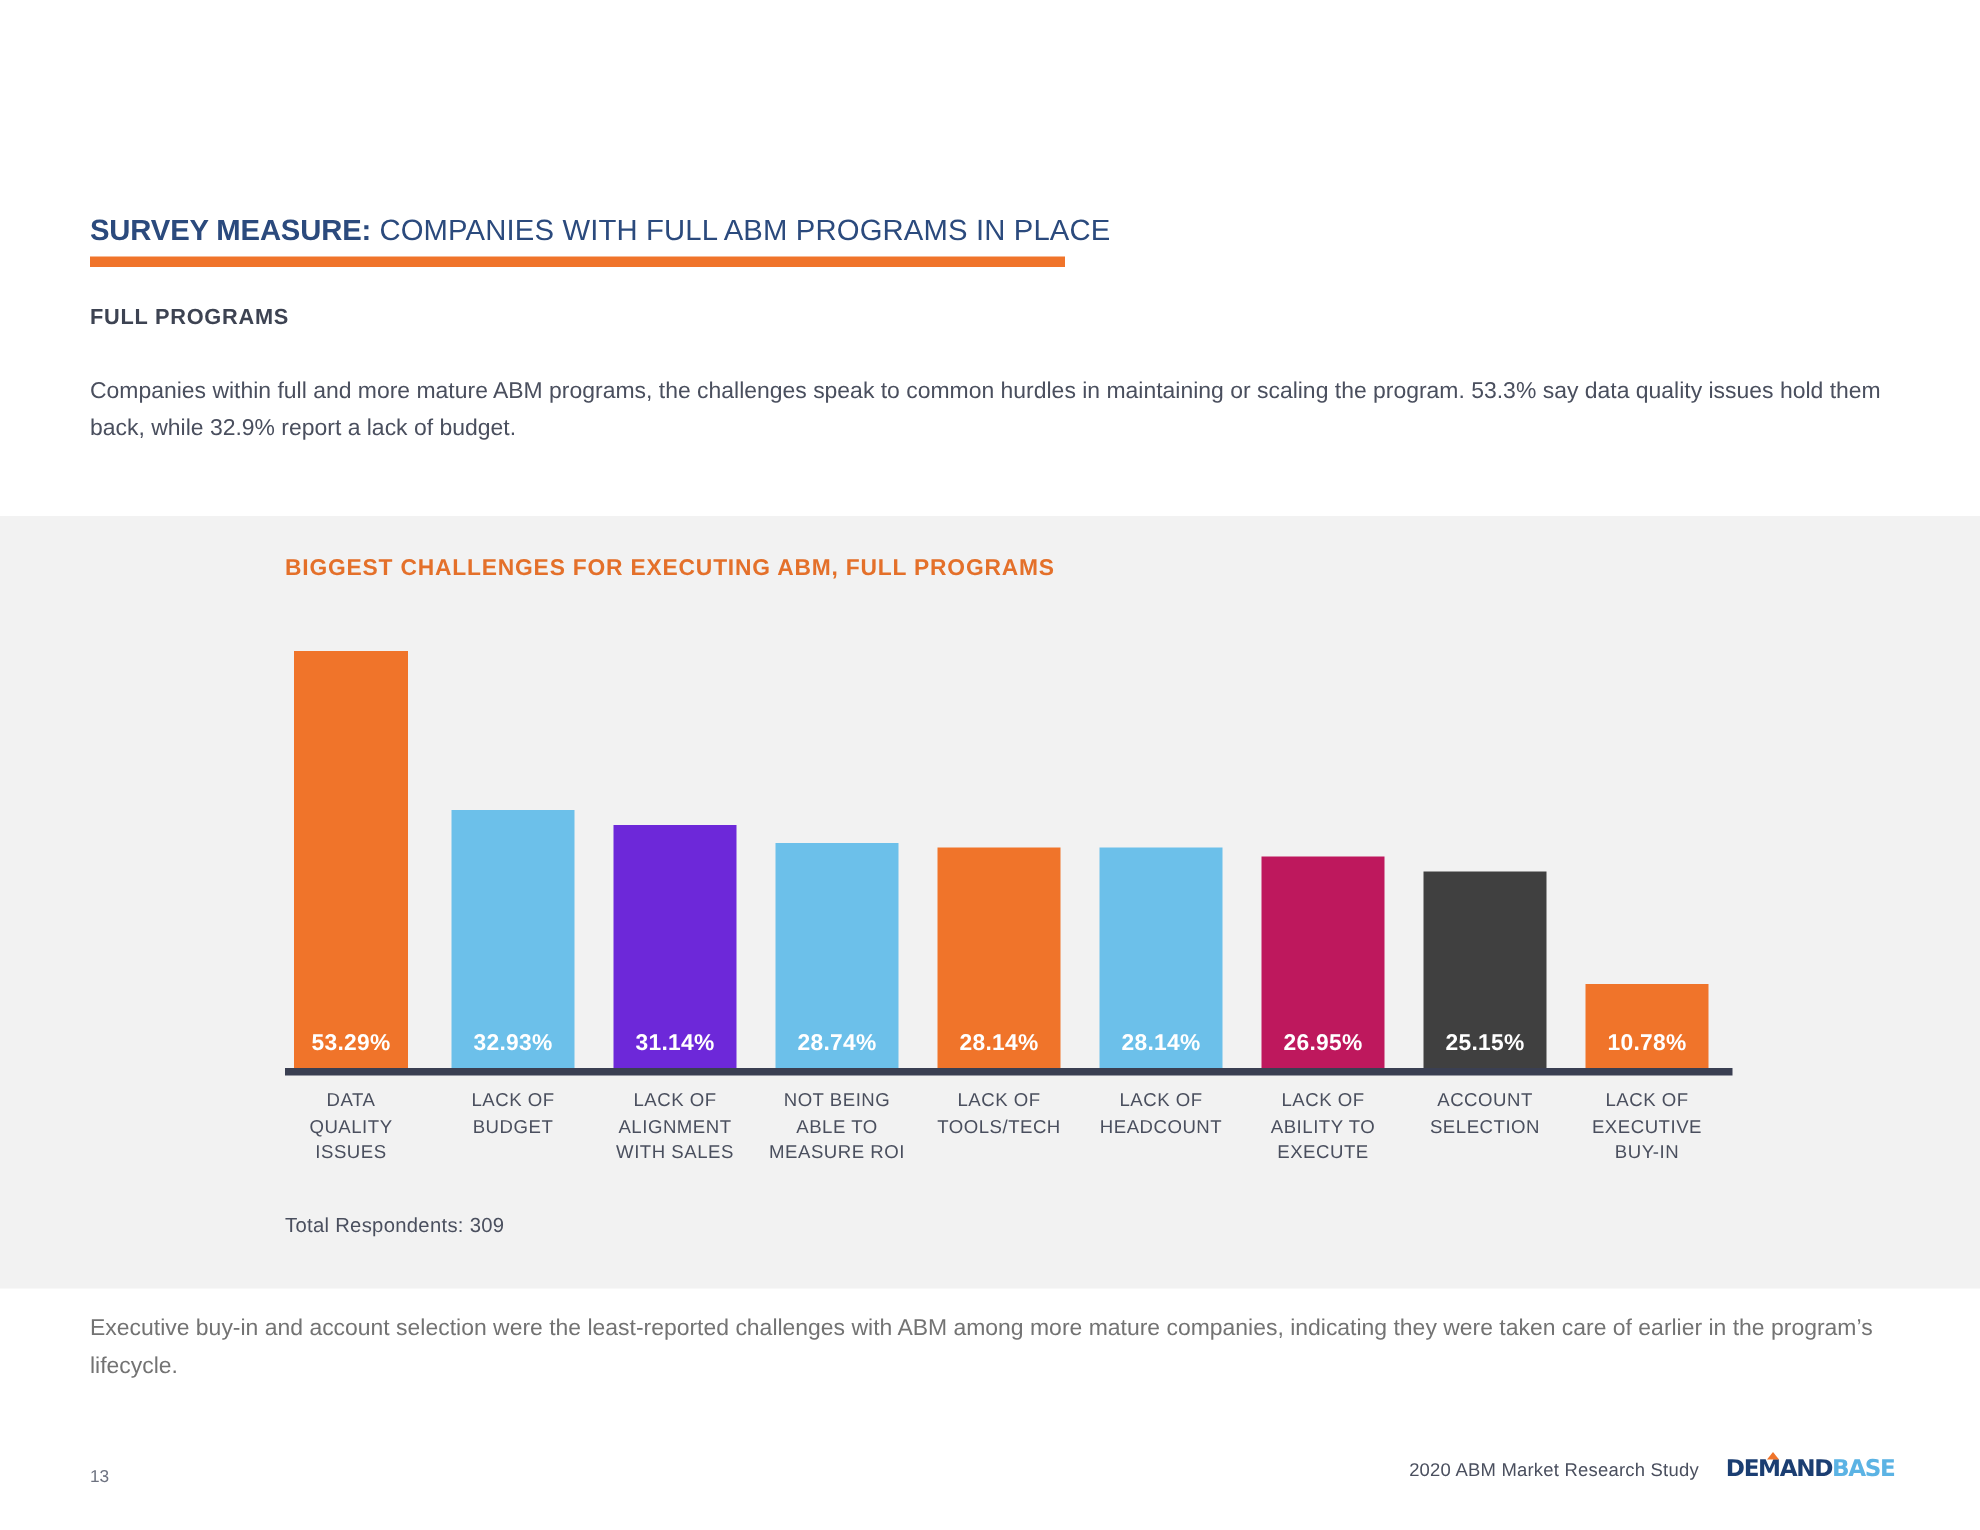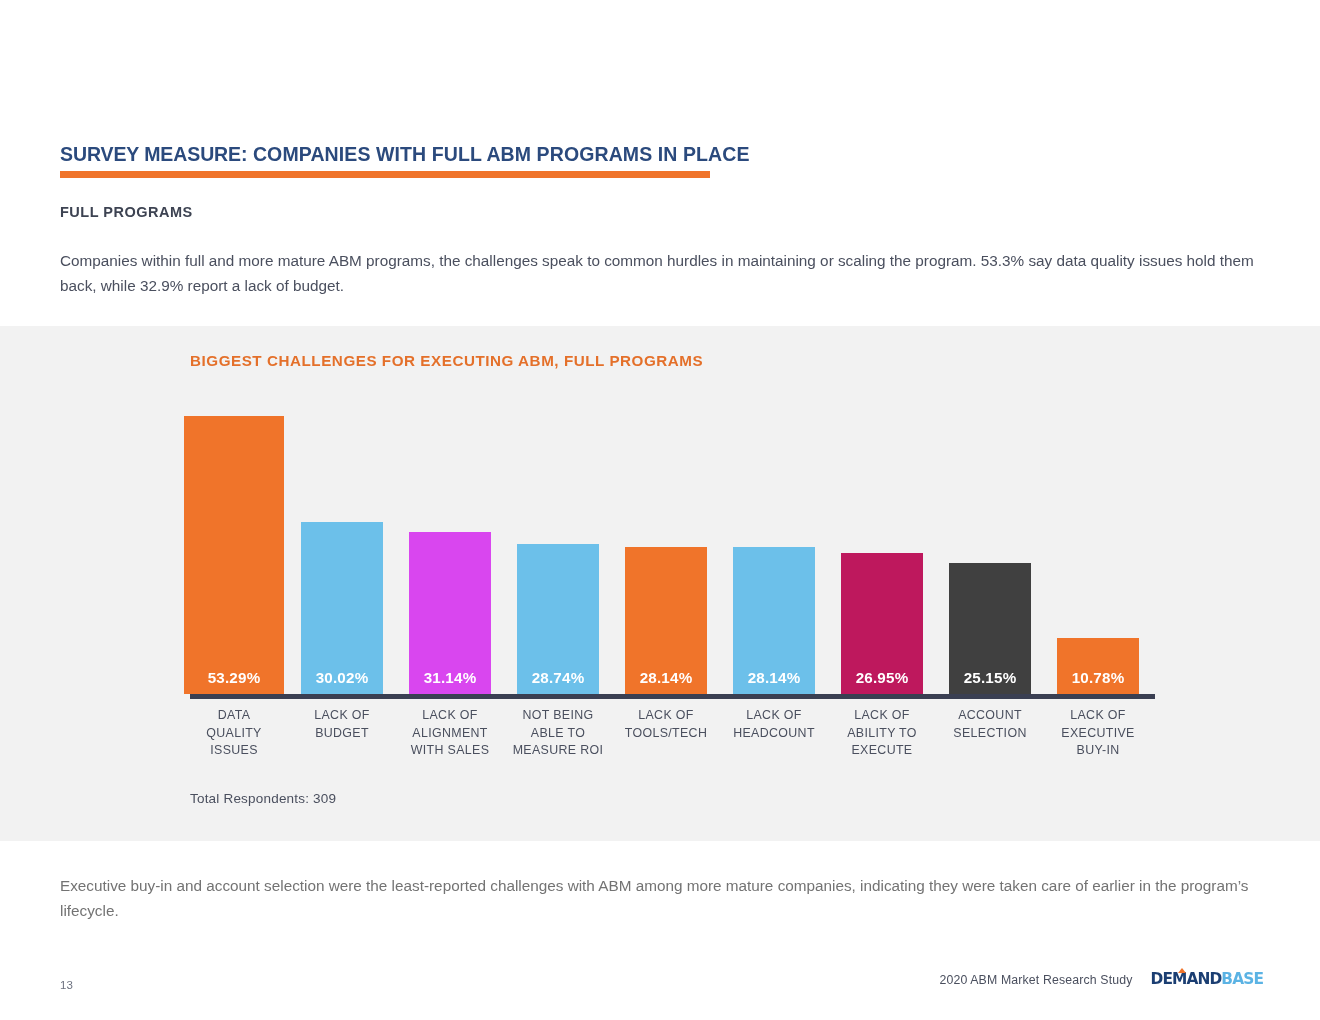--- a/index.html
+++ b/index.html
@@ -27,21 +27,21 @@
     font-size: 19.5px;
     letter-spacing: 0.1px;
     color: #2b4a7d;
     white-space: nowrap;
   }
   .header-title .strong {
     font-weight: 700;
     letter-spacing: -0.1px;
   }
   .header-title .light {
-    font-weight: 700;
+    font-weight: 400;
   }
   .header-rule {
     position: absolute;
     left: 0;
     top: 28px;
     width: 650px;
     height: 7px;
     background: #f0742a;
   }
 
@@ -62,21 +62,21 @@
     width: 1205px;
     font-size: 15.3px;
     line-height: 25px;
     color: #4a4f5e;
   }
 
   
   .chart-band {
     position: absolute;
     left: 0;
-    top: 326px;
+    top: 344px;
     width: 1320px;
     height: 515px;
     background: #f2f2f2;
   }
   .chart-title {
     position: absolute;
     left: 190px;
     top: 26px;
     font-size: 15.2px;
     font-weight: 700;
@@ -222,31 +222,31 @@
 
 <div class="section-label">FULL PROGRAMS</div>
 <div class="intro-para">Companies within full and more mature ABM programs, the challenges speak to common hurdles in maintaining or scaling the program. 53.3% say data quality issues hold them back, while 32.9% report a lack of budget.</div>
 
 <div class="chart-band">
   <div class="chart-title">BIGGEST CHALLENGES FOR EXECUTING ABM, FULL PROGRAMS</div>
 
   <div class="plot">
     <div class="plot-area">
         <div class="bar-col" style="left: 3px;">
-          <div class="bar" style="height: 278px; background: rgb(240, 116, 42); width: 100px; margin-top: 34px;">
+          <div class="bar" style="height: 278px; background: rgb(240, 116, 42); width: 76px; margin-top: 34px;">
             <span class="bar-value">53.29%</span>
           </div>
         </div>
         <div class="bar-col" style="left: 111px;">
           <div class="bar" style="height: 172px; background: rgb(108, 192, 234); width: 82px;">
-            <span class="bar-value">30.02%</span>
+            <span class="bar-value">32.93%</span>
           </div>
         </div>
         <div class="bar-col" style="left: 219px;">
-          <div class="bar" style="height: 162px; background: #d946ef; width: 82px;">
+          <div class="bar" style="height: 162px; background: #6d28d9; width: 82px;">
             <span class="bar-value">31.14%</span>
           </div>
         </div>
         <div class="bar-col" style="left: 327px; margin-top: 31px;">
           <div class="bar" style="height: 150px; background: rgb(108, 192, 234); width: 82px;">
             <span class="bar-value">28.74%</span>
           </div>
         </div>
         <div class="bar-col" style="left: 435px;">
           <div class="bar" style="height: 147px; background: rgb(240, 116, 42); width: 82px;">

